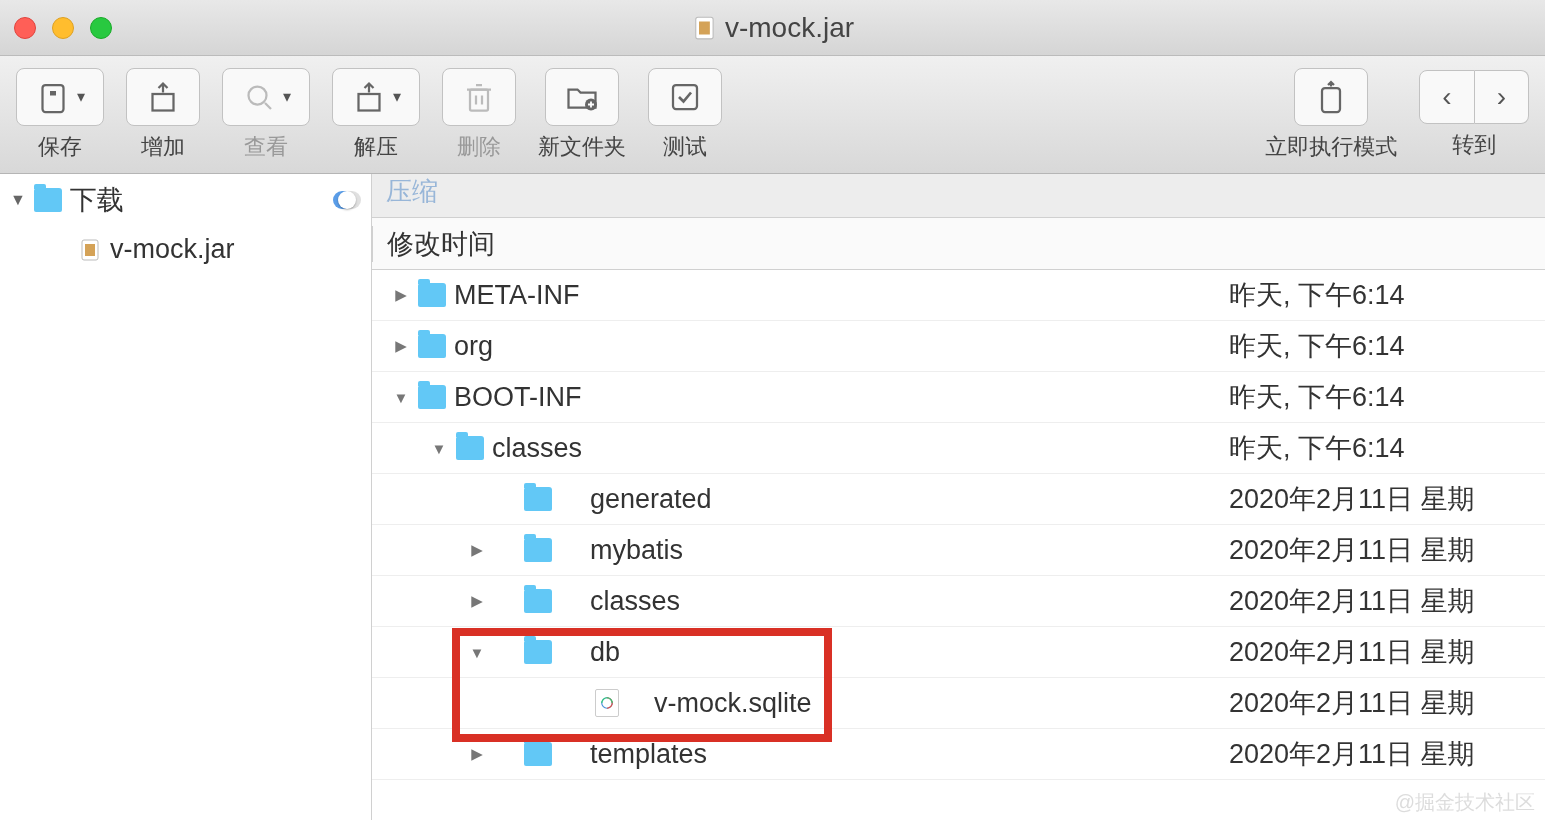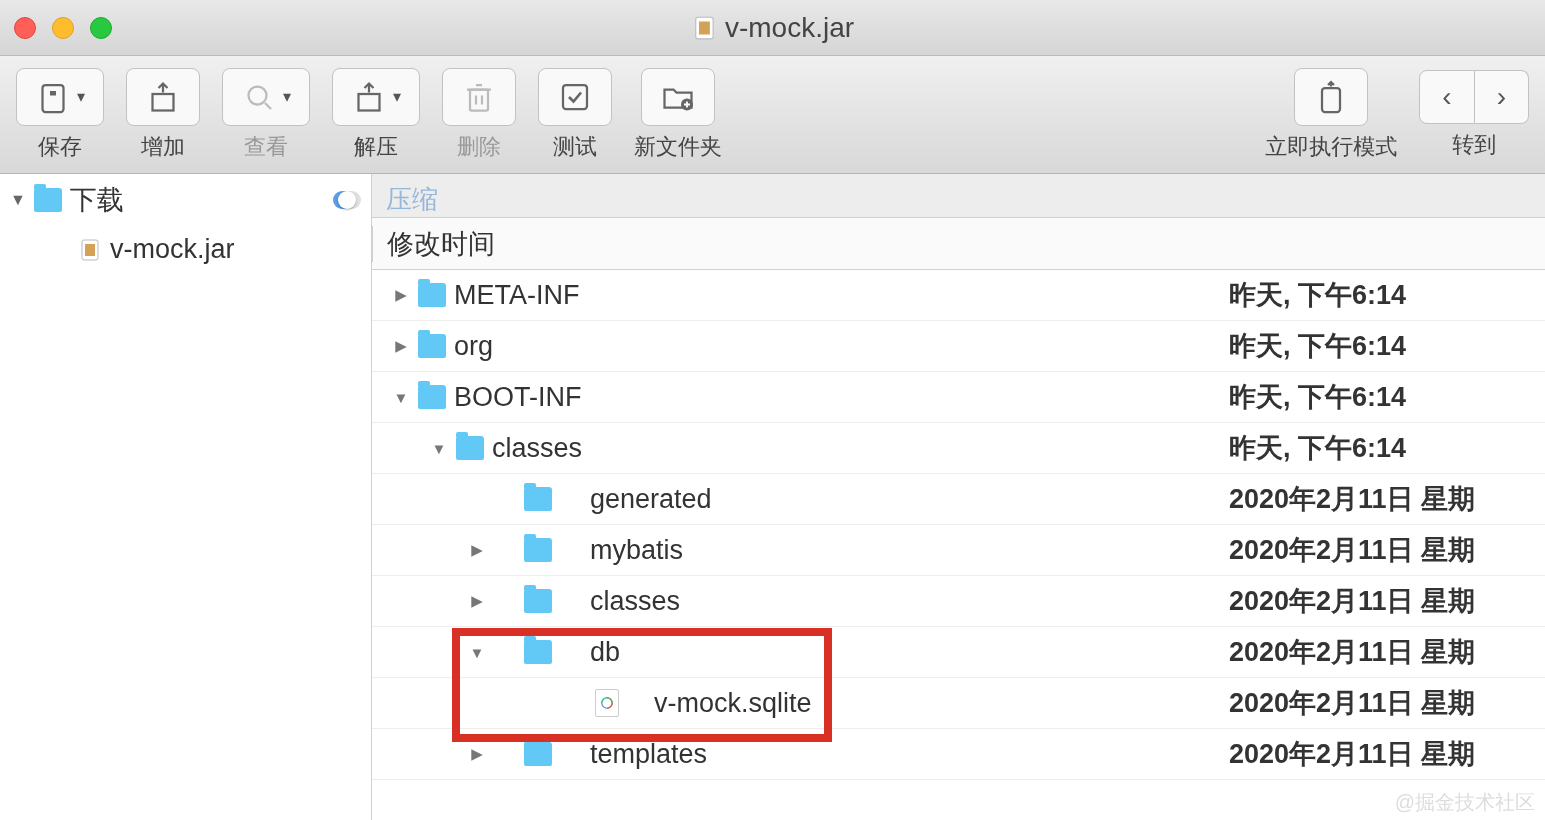--- a/index.html
+++ b/index.html
@@ -32,28 +32,28 @@
     .side-row { display: flex; align-items: center; padding: 8px 10px; gap: 8px; font-size: 27px; color: #333; }
     .side-row.root { justify-content: space-between; }
     .side-left { display: flex; align-items: center; gap: 8px; }
     .side-disclosure { font-size: 16px; color: #666; }
     .side-row .folder-icon { width: 28px; height: 24px; }
     .side-child { padding-left: 78px; }
     .side-toggle { width: 28px; height: 18px; background: linear-gradient(90deg,#5a9de8 50%,#e0e0e0 50%); border-radius: 10px; position: relative; }
     .side-toggle::after { content: ''; position: absolute; left: calc(50% - 9px); top: 0; width: 18px; height: 18px; background: #fff; border-radius: 50%; box-shadow: 0 1px 2px rgba(0,0,0,0.3); }
     
     .main { flex: 1; background: #fff; display: flex; flex-direction: column; }
-    .tab-row { height: 44px; background: #ededed; border-bottom: 1px solid #d0d0d0; display: flex; align-items: flex-end; padding-left: 14px; font-size: 26px; color: #98b6d8; }
+    .tab-row { height: 44px; background: #ededed; border-bottom: 1px solid #d0d0d0; display: flex; align-items: flex-start; padding-left: 14px; font-size: 26px; color: #98b6d8; }
     .col-head { height: 52px; display: flex; align-items: center; border-bottom: 1px solid #d0d0d0; font-size: 27px; color: #333; background: #fafafa; }
     .col-name { flex: 1; padding-left: 14px; }
     .col-date { width: 334px; padding-left: 14px; border-left: 1px solid #d0d0d0; }
     .rows { flex: 1; overflow: hidden; }
     .row { height: 51px; display: flex; align-items: center; border-bottom: 1px solid #eee; font-size: 27px; color: #333; }
     .row-name { flex: 1; display: flex; align-items: center; gap: 8px; }
-    .row-date { width: 330px; padding-left: 14px; white-space: nowrap; overflow: hidden; font-weight: bold; }
+    .row-date { width: 330px; padding-left: 14px; white-space: nowrap; overflow: hidden; }
     .disclosure { font-size: 15px; color: #777; width: 18px; text-align: center; }
     .disclosure.down { transform: none; }
     .folder-icon { width: 28px; height: 24px; background: #62c8f6; border-radius: 3px 3px 2px 2px; position: relative; display: inline-block; }
     .folder-icon::before { content: ''; position: absolute; top: -4px; left: 0; width: 12px; height: 5px; background: #62c8f6; border-radius: 2px 2px 0 0; }
     .file-icon { width: 24px; height: 28px; background: #fff; border: 1px solid #ccc; border-radius: 2px; display: inline-flex; align-items: center; justify-content: center; font-size: 14px; }
     .indent-0 { padding-left: 20px; }
     .indent-1 { padding-left: 58px; }
     .indent-2 { padding-left: 96px; gap: 38px; }
     .indent-3 { padding-left: 170px; gap: 35px; }
     .no-disc { width: 18px; }
@@ -127,35 +127,35 @@
           <rect x="6" y="7" width="12" height="14" rx="1" fill="none" stroke="#bbb" stroke-width="1.5"></rect>
           <path d="M4 7h16M10 4h4" stroke="#bbb" stroke-width="1.5"></path>
           <path d="M10 11v6M14 11v6" stroke="#bbb" stroke-width="1.5"></path>
         </svg>
       </div>
     <span class="tool-label disabled">删除</span>
   </div>
   <div class="tool-group">
     <div class="tool-btn">
         <svg viewBox="0 0 24 24">
-          <rect x="4" y="4" width="16" height="16" rx="2" fill="none" stroke="#666" stroke-width="1.5"></rect>
-          <path d="M8 12l3 3 5-6" fill="none" stroke="#666" stroke-width="1.8"></path>
-        </svg>
-      </div>
-    <span class="tool-label">测试</span>
-  </div>
-  <div class="tool-group">
-    <div class="tool-btn">
-        <svg viewBox="0 0 24 24">
           <path d="M3 7h6l2 2h10v10H3z" fill="none" stroke="#666" stroke-width="1.5"></path>
           <circle cx="18" cy="17" r="4" fill="#666"></circle>
           <path d="M18 15v4M16 17h4" stroke="#fff" stroke-width="1.2"></path>
         </svg>
       </div>
     <span class="tool-label">新文件夹</span>
+  </div>
+  <div class="tool-group">
+    <div class="tool-btn">
+        <svg viewBox="0 0 24 24">
+          <rect x="4" y="4" width="16" height="16" rx="2" fill="none" stroke="#666" stroke-width="1.5"></rect>
+          <path d="M8 12l3 3 5-6" fill="none" stroke="#666" stroke-width="1.8"></path>
+        </svg>
+      </div>
+    <span class="tool-label">测试</span>
   </div>
   <div class="spacer"></div>
   <div class="tool-group">
     <div class="tool-btn">
         <svg viewBox="0 0 24 24">
           <rect x="6" y="6" width="12" height="16" rx="2" fill="none" stroke="#666" stroke-width="1.5"></rect>
           <path d="M12 5V2m-2 2l2-2 2 2" stroke="#666" stroke-width="1.5"></path>
         </svg>
       </div>
     <span class="tool-label">立即执行模式</span>

